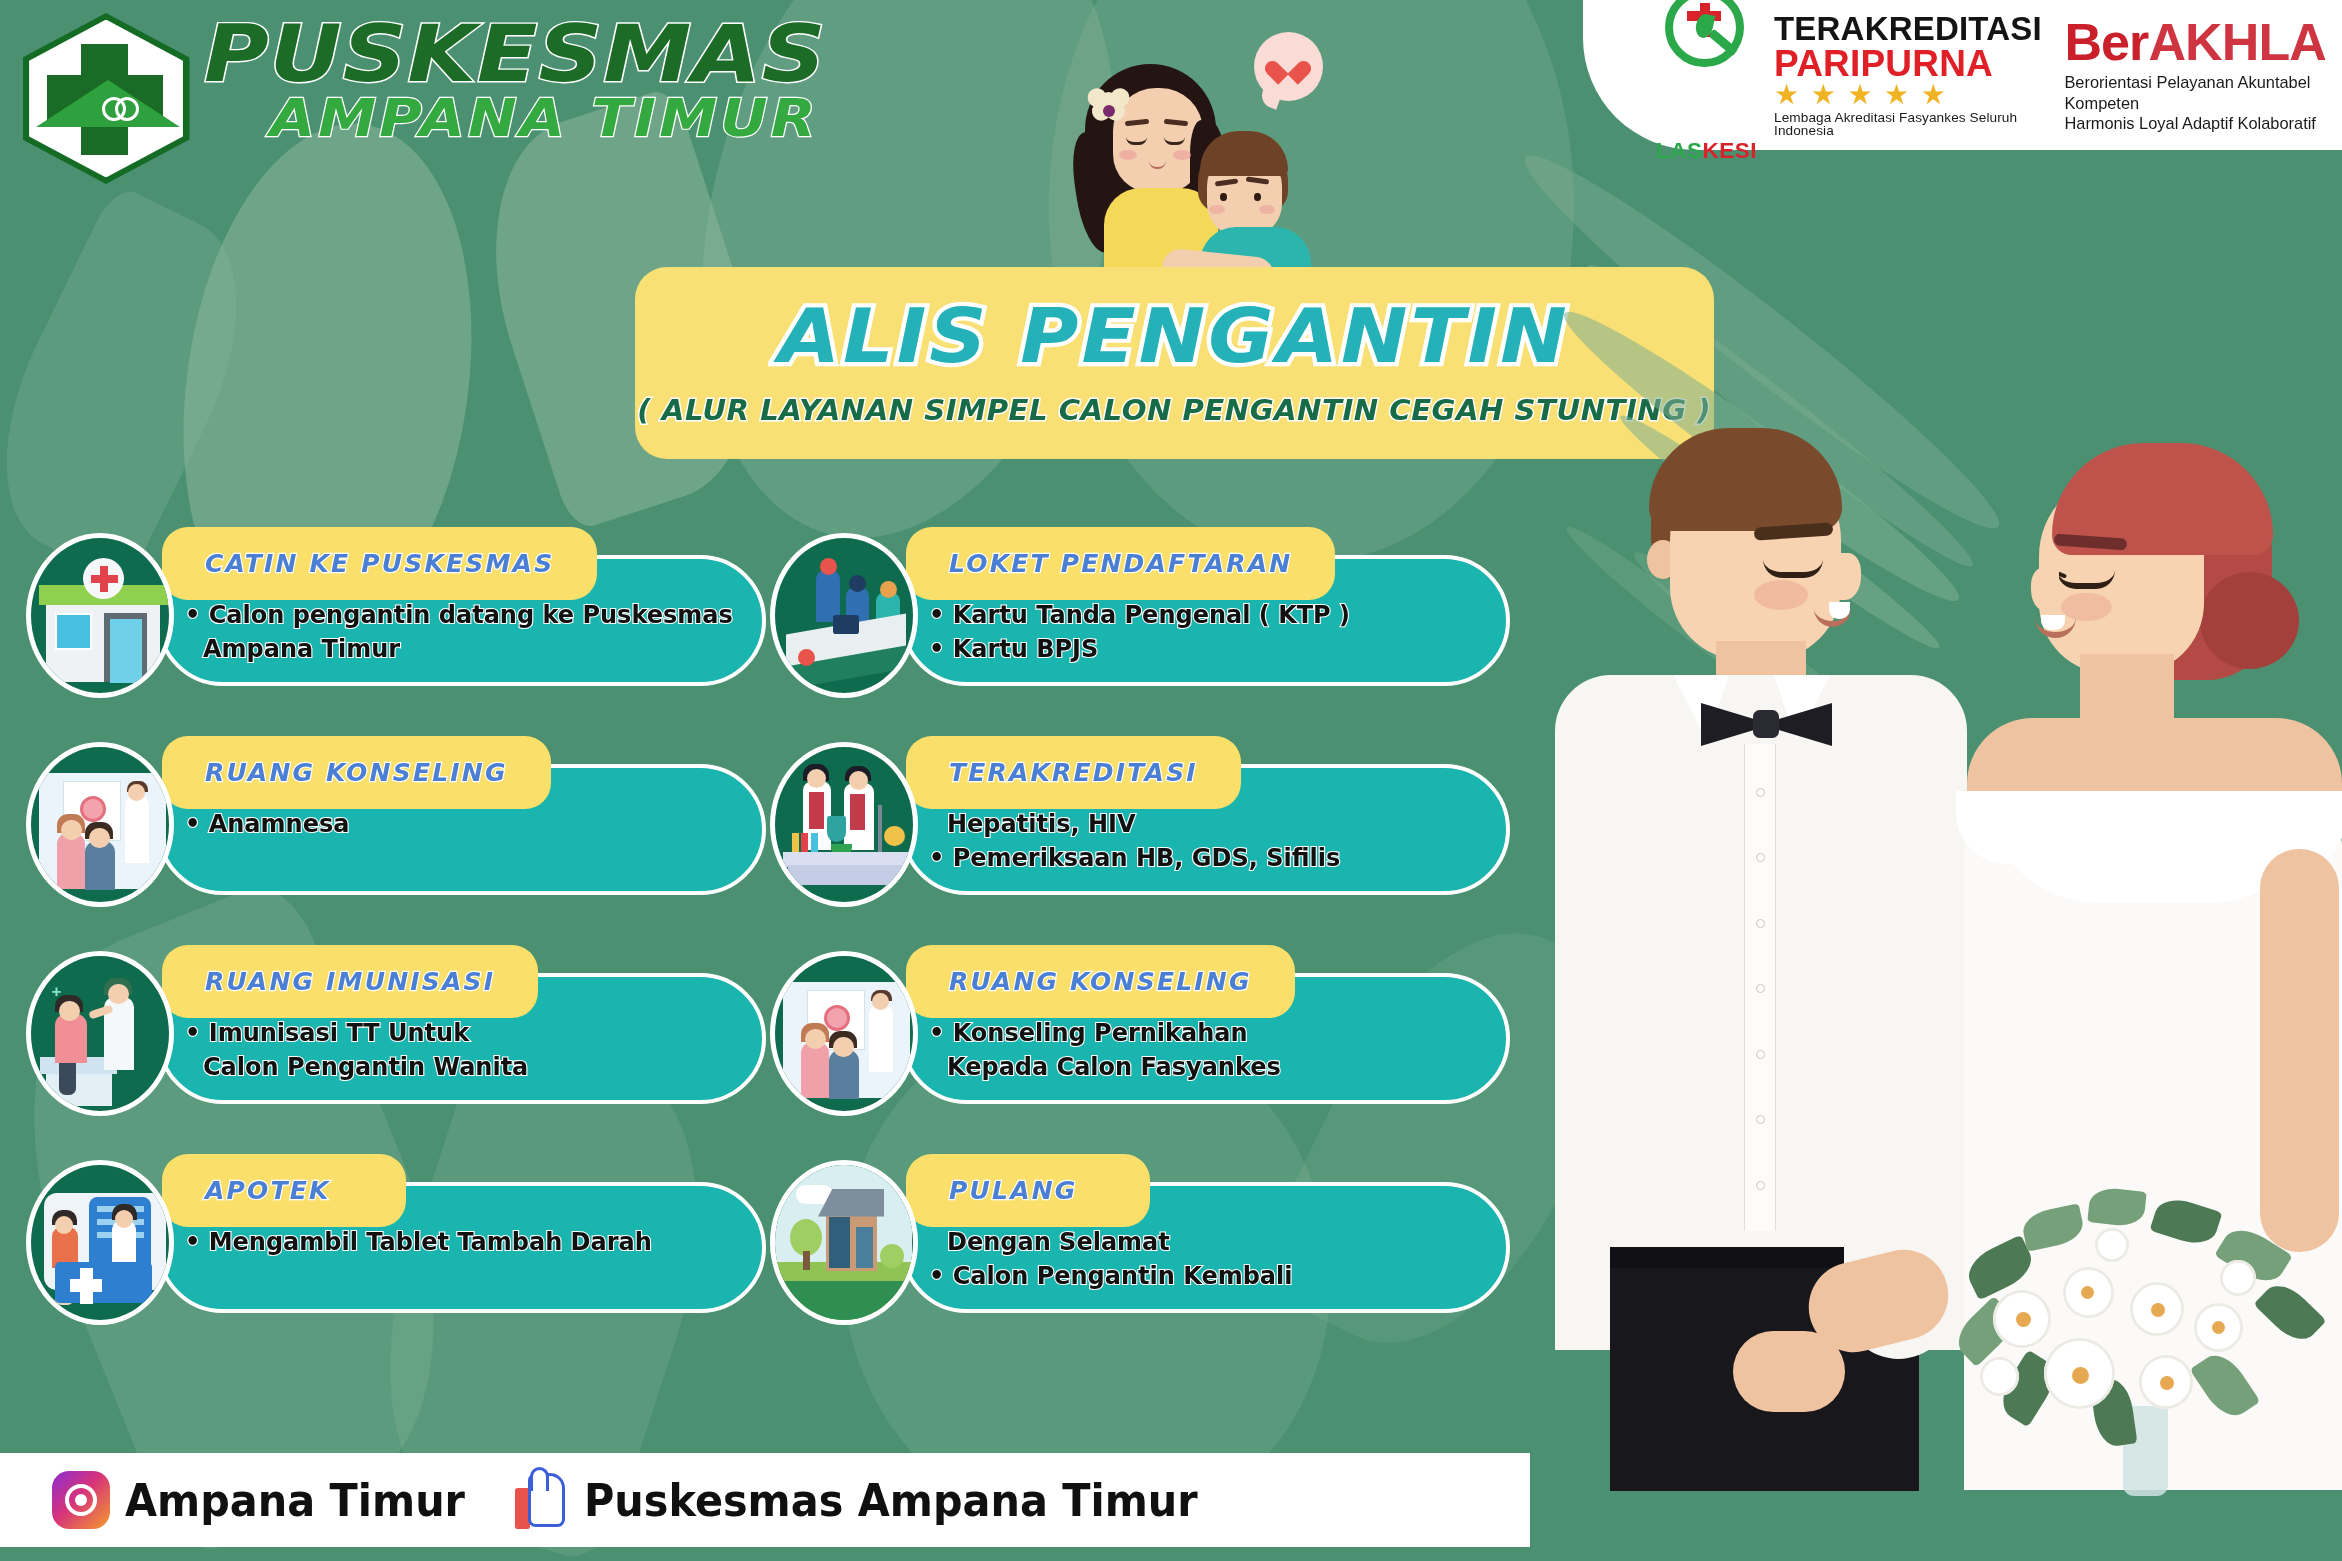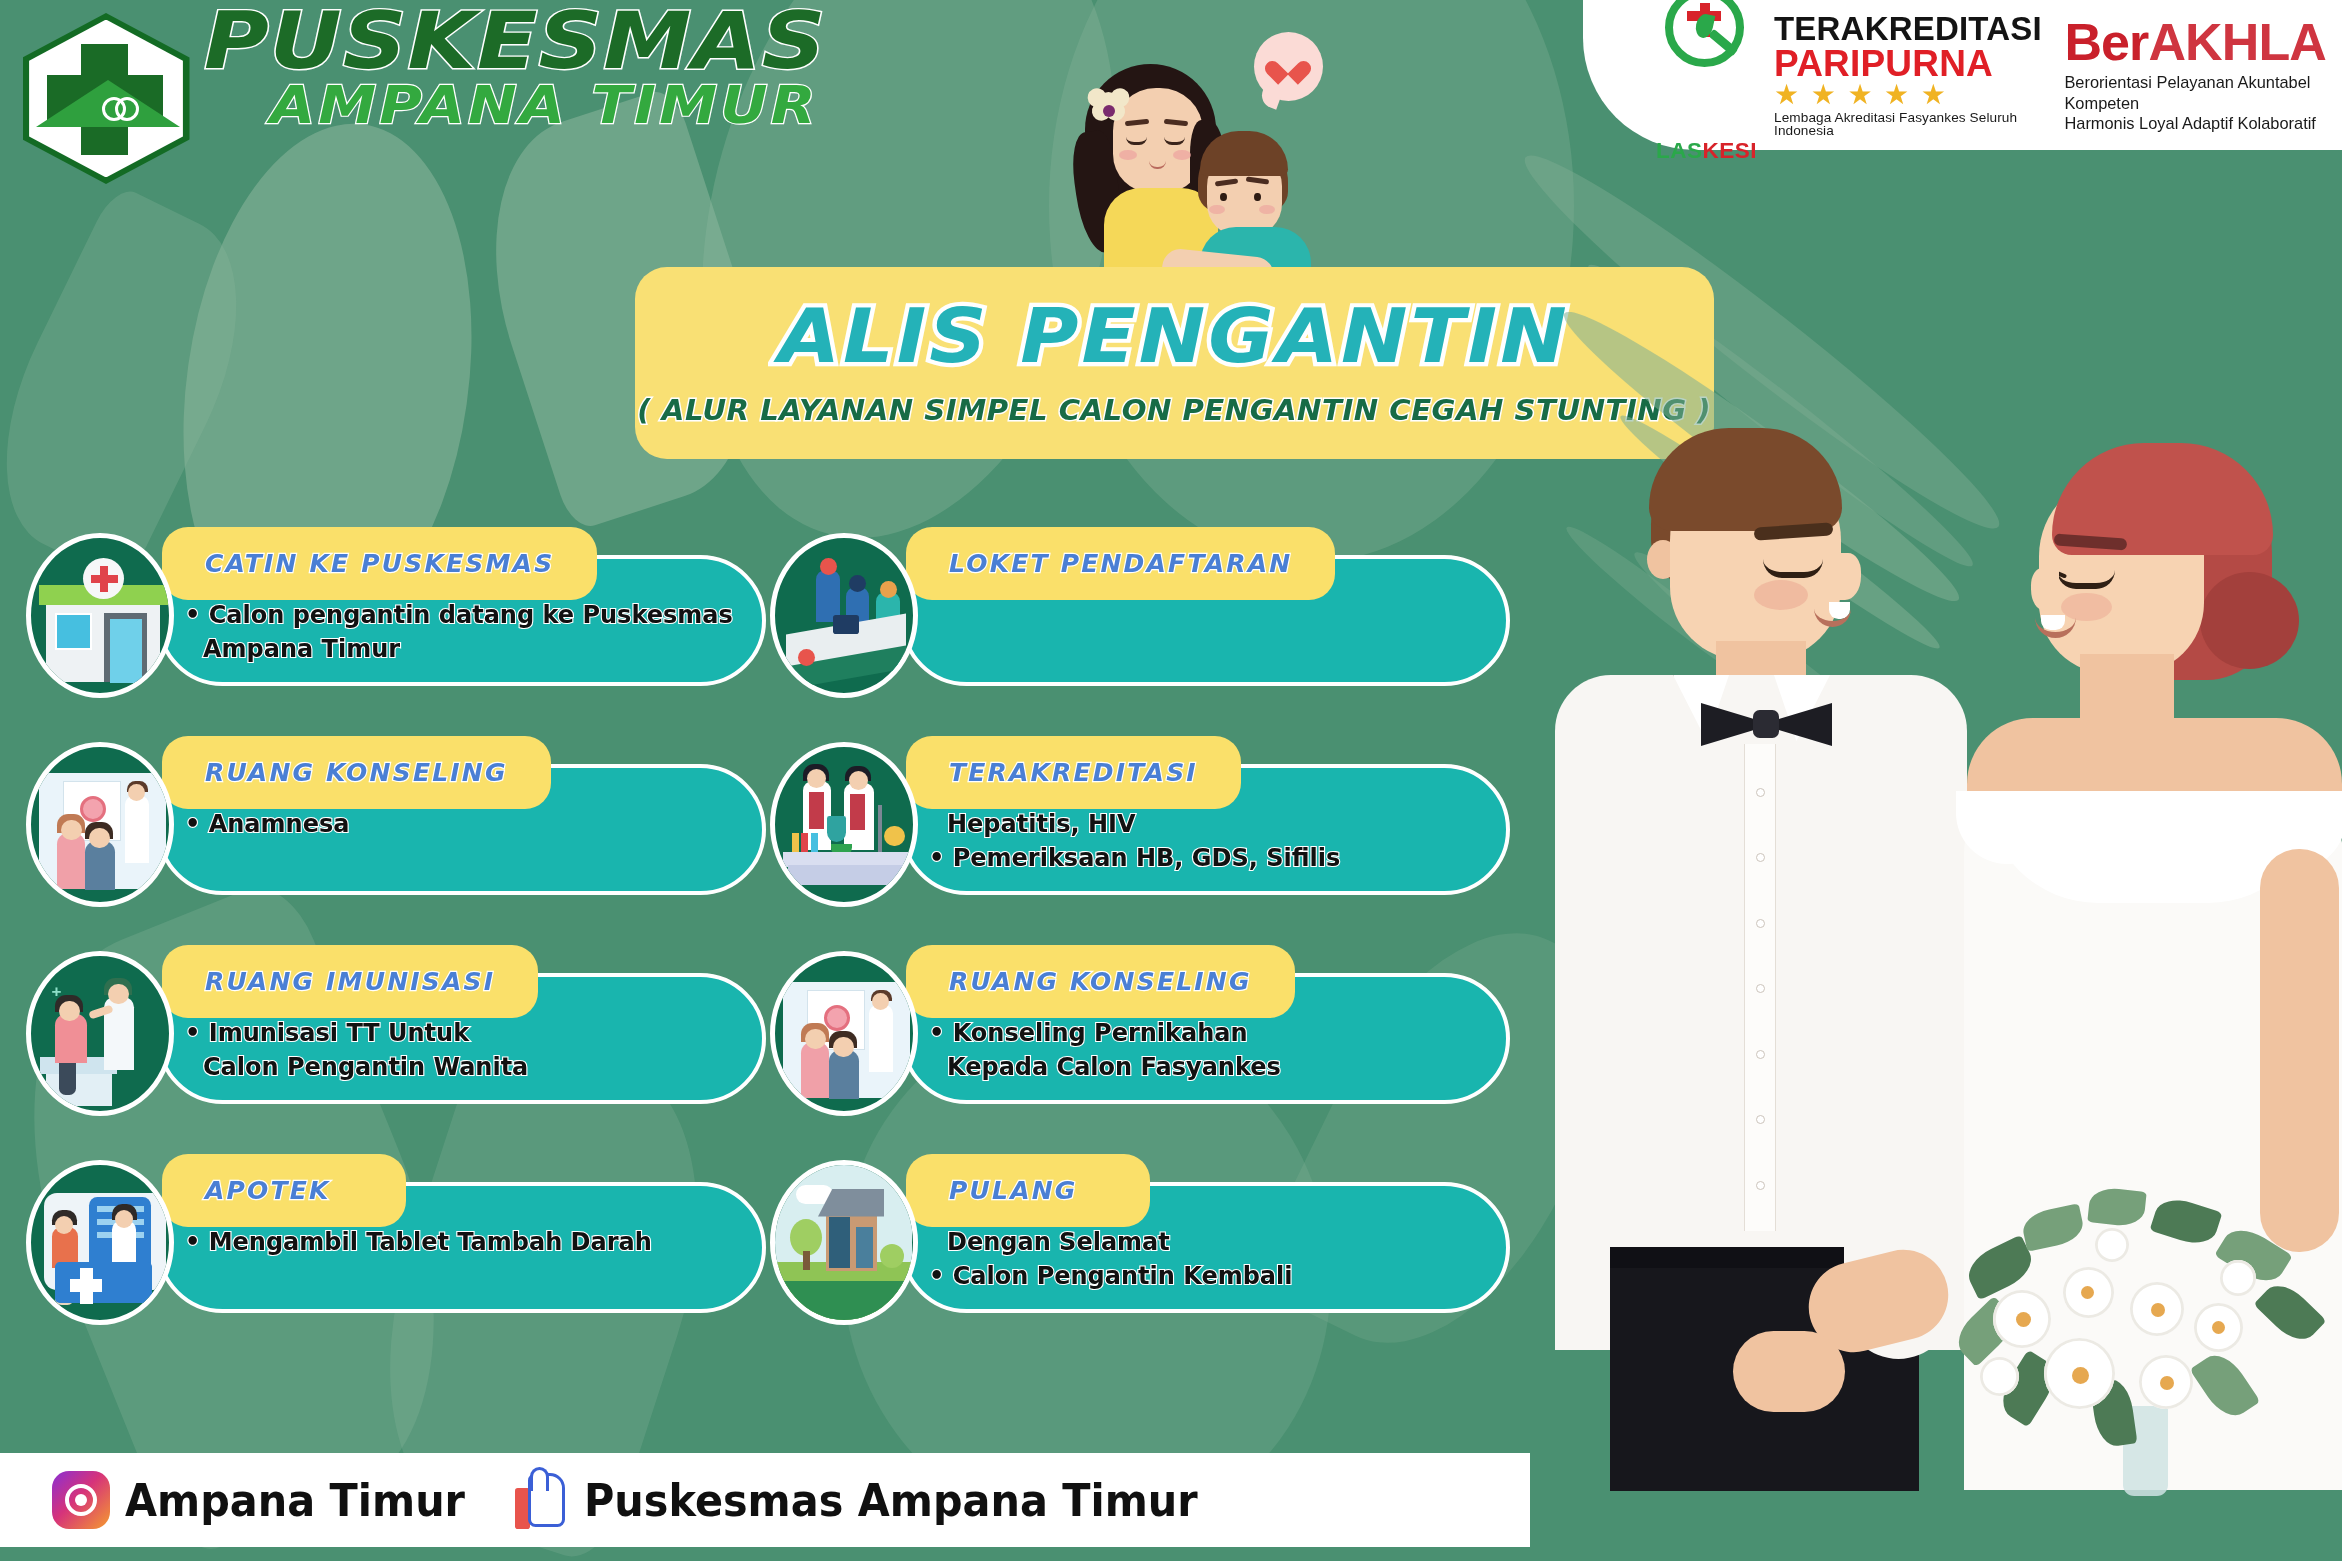--- a/index.html
+++ b/index.html
@@ -71,21 +71,21 @@
     clip-path: polygon(50% 0%, 100% 100%, 0% 100%);
     transform: scaleX(1.6) translateX(-7.5px);
   }
   .ring-a, .ring-b {
     position: absolute; width: 24px; height: 24px; border: 3.7px solid #ffffff;
     border-radius: 50%; top: 84px;
   }
   .ring-a { left: 79px; }
   .ring-b { left: 92px; }
 
-  .wordmark { position: absolute; left: 204px; top: 3px; }
+  .wordmark { position: absolute; left: 204px; top: 16px; }
   .wm-top {
     font-size: 79px; font-weight: 700; font-style: italic; letter-spacing: 0.9px;
     color: #1c6b27;
     -webkit-text-stroke: 2.8px #ffffff;
     paint-order: stroke fill;
     font-family: "DejaVu Sans", sans-serif;
     line-height: .98;
     transform: scaleX(1.12); transform-origin: left center;
   }
   .wm-bottom {
@@ -761,20 +761,24 @@
             <div class="sc-rect reg-p2"></div>
             <div class="sc-rect reg-h2"></div>
             <div class="sc-rect reg-p3"></div>
             <div class="sc-rect reg-h3"></div>
             <div class="sc-rect reg-desk"></div>
             <div class="sc-rect reg-desk2"></div>
             <div class="sc-rect reg-mon"></div>
             <div class="sc-rect reg-heart"></div>
           </div>
         </div>
+        <div class="card-text">
+          <div class="bullet-line">• Kartu Tanda Pengenal ( KTP )</div>
+          <div class="bullet-line">• Kartu BPJS</div>
+        </div>
       </div>
 
       <div class="card">
         <div class="card-body"></div>
         <div class="card-pill">
           <span class="pill-label">TERAKREDITASI</span>
         </div>
         <div class="card-icon">
           <div class="scene">
             <div class="sc-rect lab-c1"></div>

